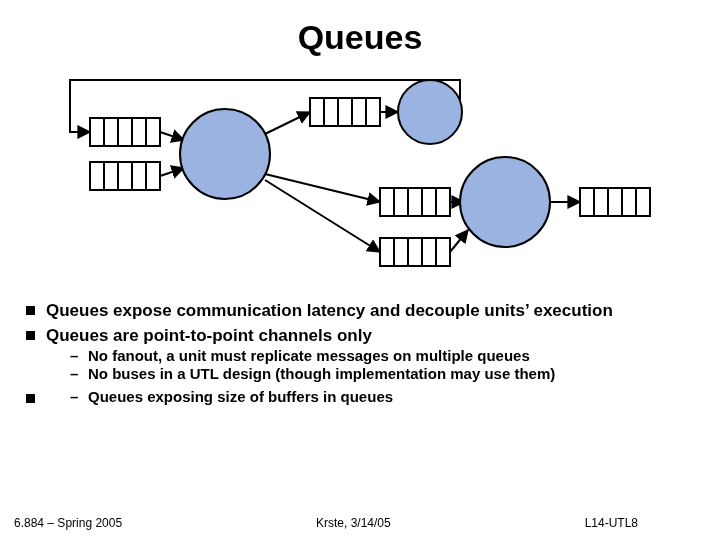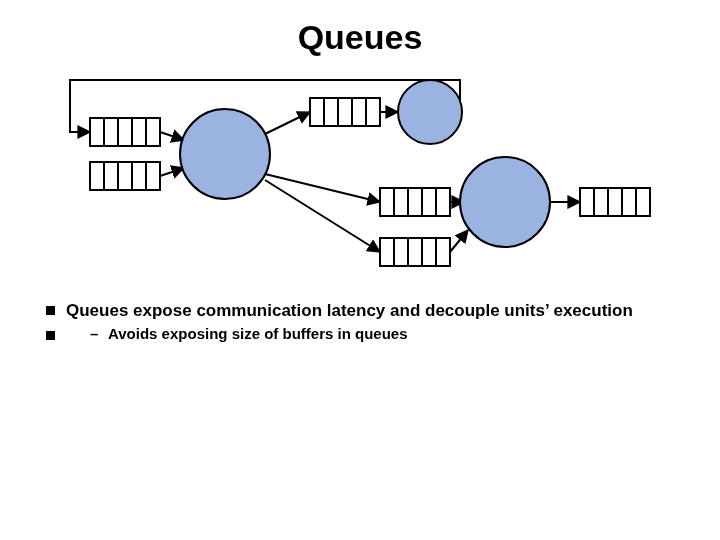--- a/index.html
+++ b/index.html
@@ -30,21 +30,21 @@
   .diagram {
     position: absolute;
     top: 70px;
     left: 60px;
     width: 600px;
     height: 210px;
   }
   .body-text {
     position: absolute;
     top: 300px;
-    left: 44px;
+    left: 24px;
     width: 650px;
     font-size: 17px;
     line-height: 1.25;
   }
   .body-text ul { list-style: none; padding: 0; margin: 0; }
   .body-text > ul > li { position: relative; padding-left: 22px; margin-bottom: 4px; font-weight: bold; }
   .body-text > ul > li::before {
     content: "";
     position: absolute;
     left: 2px;
@@ -137,20 +137,29 @@
         <line x1="576" y1="118" x2="576" y2="146" stroke="#000" stroke-width="2"></line>
       </g>
       <circle cx="165" cy="84" r="45" fill="#9ab3e0" stroke="#000" stroke-width="2"></circle>
       <circle cx="445" cy="132" r="45" fill="#9ab3e0" stroke="#000" stroke-width="2"></circle>
       <circle cx="370" cy="42" r="32" fill="#9ab3e0" stroke="#000" stroke-width="2"></circle>
     </svg>
 
   <div class="body-text">
     <ul>
         <li><span>Queues expose communication latency and decouple units’ execution</span></li>
+        <li><span>Queues are point-to-point channels only</span><ul class="sub">
+            <li>No fanout, a unit must replicate messages on multiple queues</li>
+            <li>No buses in a UTL design (though implementation may use them)</li>
+          </ul></li>
         <li><ul class="sub">
-            <li>Avoids exposing size of buffers in queues</li>
+            <li>Queues exposing size of buffers in queues</li>
           </ul></li>
       </ul>
   </div>
 
+  <div class="footer">
+    <span>6.884 – Spring 2005</span>
+    <span>Krste, 3/14/05</span>
+    <span>L14-UTL8</span>
+  </div>
 
 </div>
 
 </body></html>

